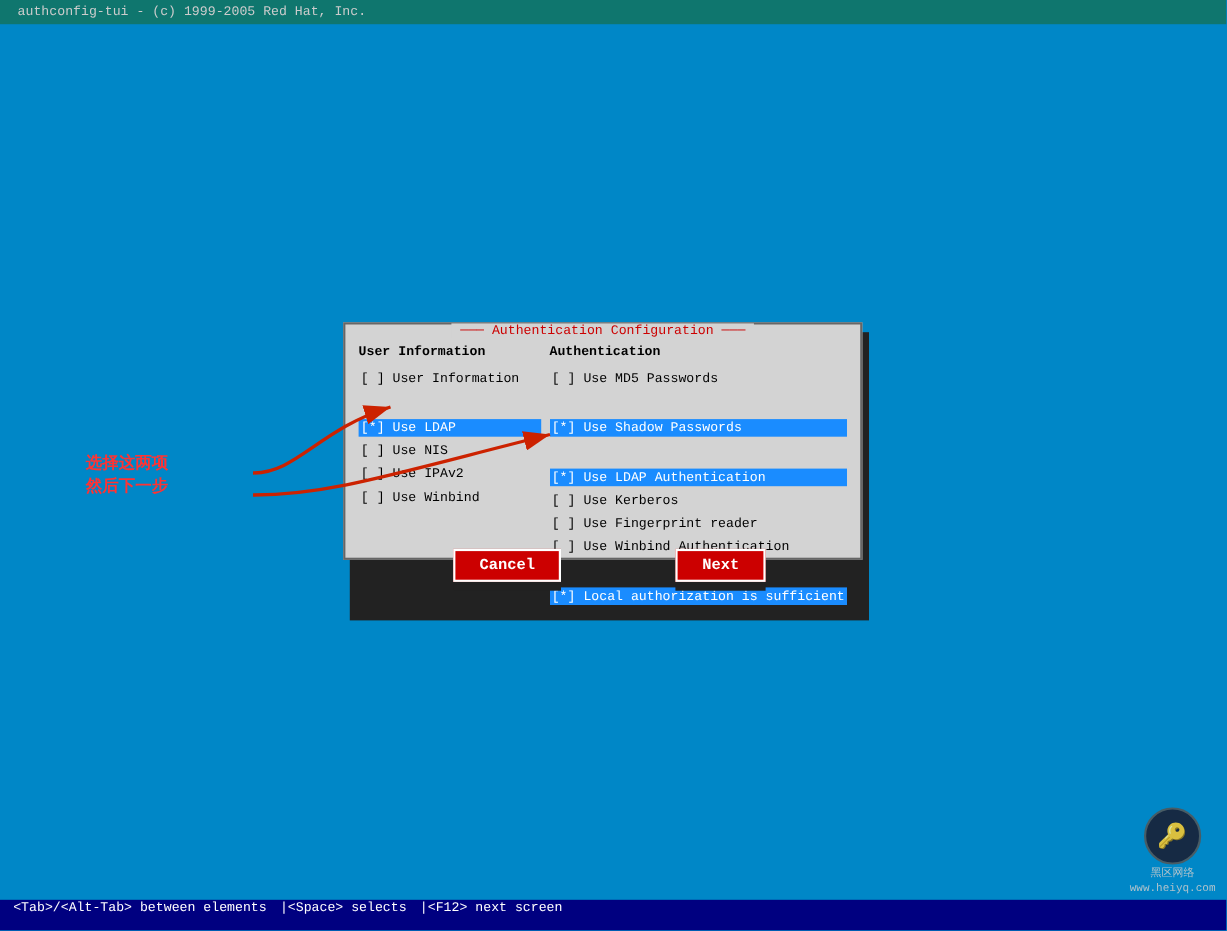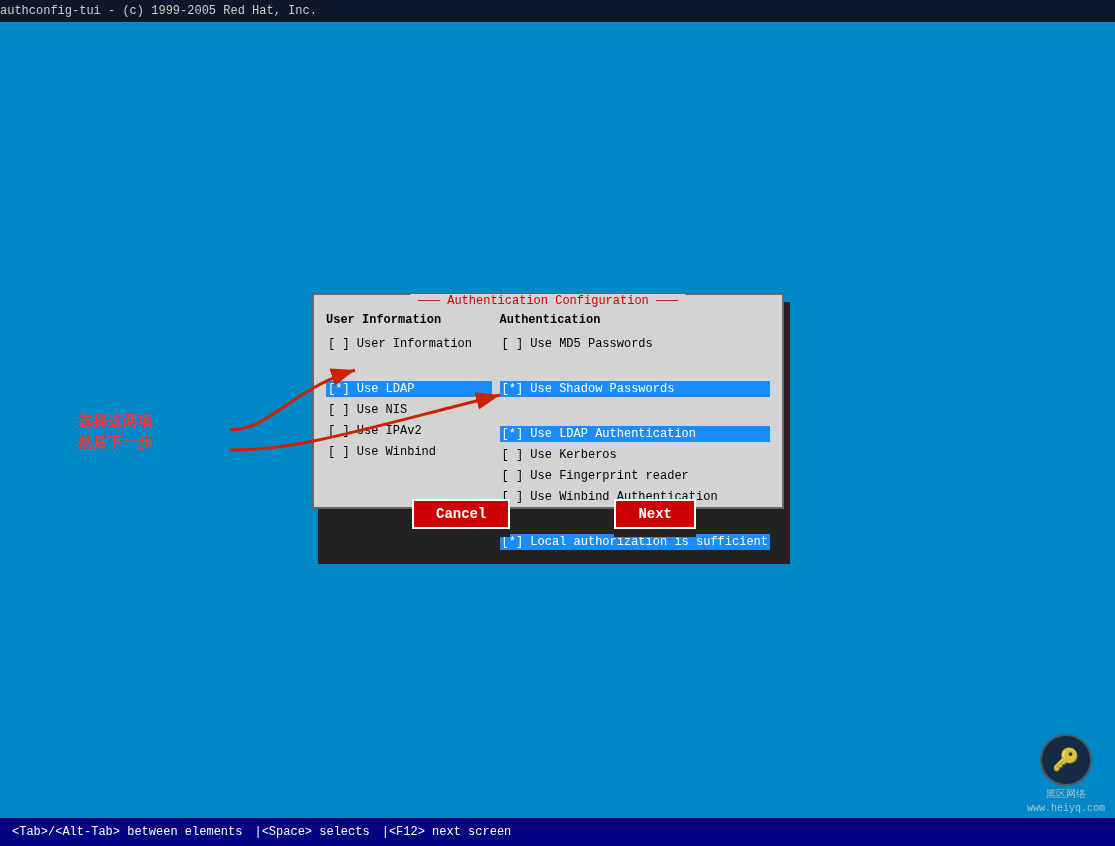--- a/index.html
+++ b/index.html
@@ -12,36 +12,36 @@
       color: #fff;
       position: relative;
       overflow: hidden;
     }
 
     
     #top-bar {
       position: absolute;
       top: 0; left: 0; right: 0;
       height: 22px;
-      background-color: #0f172a;
+      background-color: #0f766e;
       color: #ccc;
       font-size: 12px;
-      padding: 4px 0;
+      padding: 4px 16px;
     }
 
     
     #bottom-bar {
       position: absolute;
       bottom: 0; left: 0; right: 0;
       height: 28px;
       background-color: #000080;
       color: #fff;
       font-size: 12px;
       display: flex;
-      align-items: center;
+      align-items: flex-start;
       padding: 0 12px;
       gap: 0;
     }
     #bottom-bar span {
       margin-right: 0;
     }
     .bottom-sep {
       margin: 0 12px;
       color: #fff;
     }

